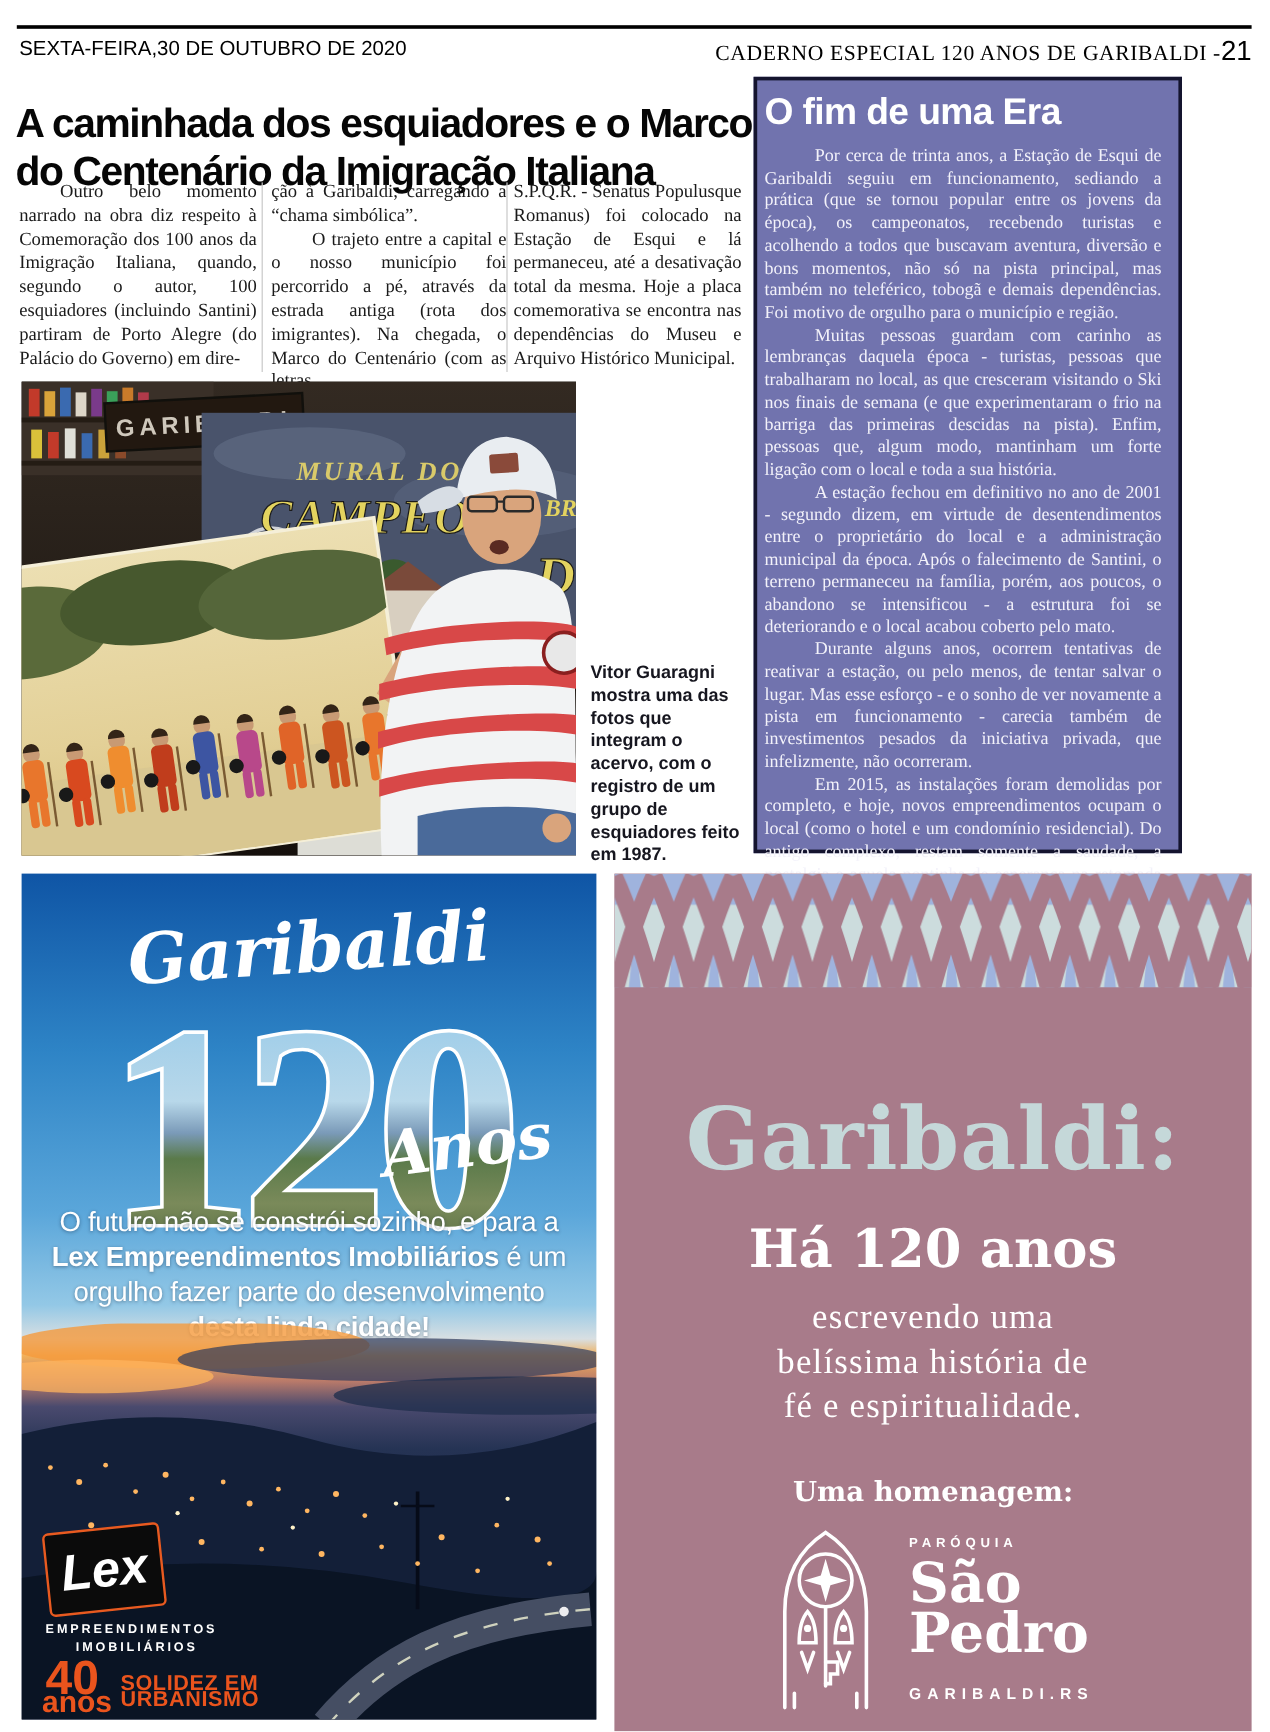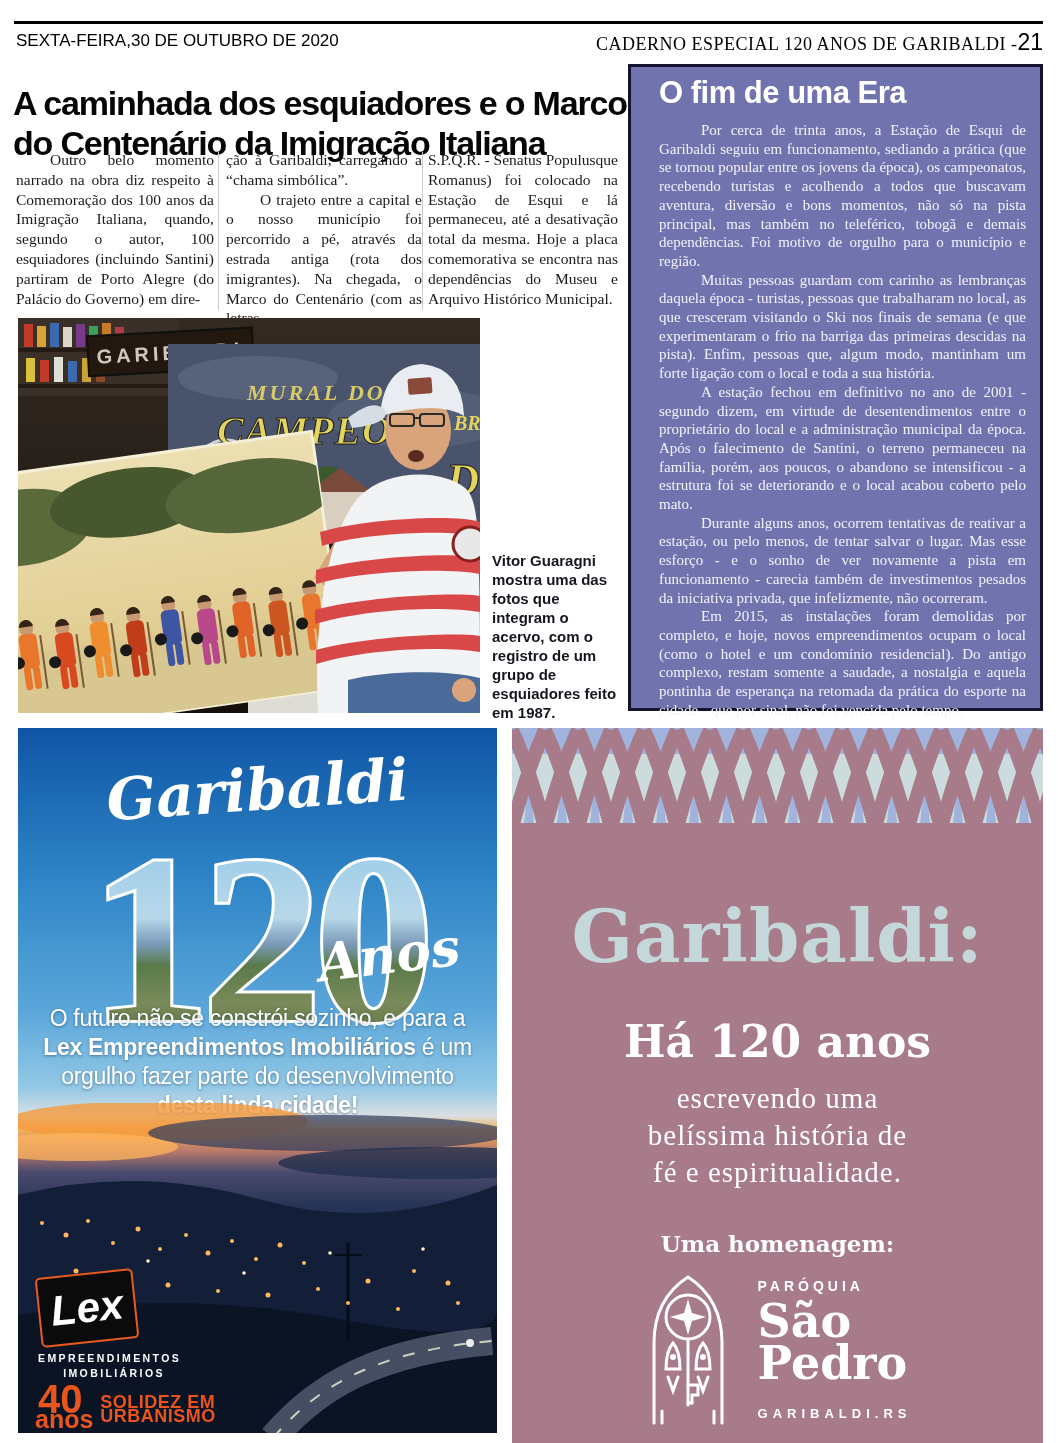--- a/index.html
+++ b/index.html
@@ -25,22 +25,22 @@
   .col2{left:226px;width:196px;}
   .col3{left:428px;width:190px;}
   .colrule{top:152px;width:1px;height:158px;background:#c9c9c9;}
   .cr1{left:218px;} .cr2{left:422px;}
 
   .photo-wrap{left:18px;top:318px;width:462px;height:395px;background:#221c17;}
   .caption{left:492px;top:551px;width:131px;font-family:"Liberation Sans",sans-serif;
            font-weight:bold;font-size:15px;line-height:19px;color:#16161f;}
 
   
-  .sidebar{left:628px;top:64px;width:415px;height:647px;background:#7173ae;
-           border:3px solid #14142e;box-sizing:border-box;padding:6px 14px 8px 28px;}
+  .sidebar{left:628px;top:64px;width:357px;height:647px;background:#7173ae;
+           border:3px solid #14142e;box-sizing:border-box;padding:6px 14px 8px 6px;}
   .sidebar h2{margin:2px 0 10px 0;font-family:"Liberation Sans",sans-serif;font-weight:bold;
               font-size:31px;letter-spacing:-.5px;color:#ffffff;}
   .sidebar p{margin:0;font-size:15px;line-height:18.7px;color:#f3f2fa;
              text-align:justify;text-indent:42px;}
 
   
   .ad-left{left:18px;top:728px;width:479px;height:705px;overflow:hidden;
     background:linear-gradient(180deg,
       #0f55a5 0%, #2e84c6 21%, #5aa6da 40%, #93c8e6 51%, #d8dfe2 55%,
       #f2b05a 57%, #b97a6a 60%, #4a4a6e 63%, #253354 68%, #0e1930 100%);}
@@ -69,32 +69,32 @@
   .lex-40col{display:flex;flex-direction:column;line-height:.8;}
   .lex-40{font-family:"Liberation Sans",sans-serif;font-weight:bold;font-size:40px;color:#ea541d;}
   .lex-anos{font-family:"Liberation Sans",sans-serif;font-weight:bold;font-size:25px;color:#ea541d;
       margin-top:-6px;margin-left:-3px;}
   .lex-tag{margin-left:7px;margin-top:12px;font-family:"Liberation Sans",sans-serif;font-weight:bold;
       font-size:18px;line-height:14px;color:#ea541d;letter-spacing:.5px;}
 
   
   .ad-right{left:512px;top:728px;width:531px;height:715px;background:#a87b8a;overflow:hidden;}
   .arch-band{left:0;top:0;width:531px;height:95px;}
-  .ar-title{left:0;top:166px;width:100%;text-align:center;font-family:"DejaVu Serif",serif;
+  .ar-title{left:0;top:178px;width:100%;text-align:center;font-family:"DejaVu Serif",serif;
       font-weight:bold;font-size:72px;color:#c5d8d9;letter-spacing:1px;}
   .ar-sub{left:0;top:288px;width:100%;text-align:center;font-family:"DejaVu Serif",serif;
       font-weight:bold;font-size:44px;color:#ffffff;}
   .ar-lines{left:0;top:352px;width:100%;text-align:center;font-family:"Liberation Serif",serif;
       font-size:29px;line-height:37px;color:#fff;letter-spacing:1px;}
   .ar-tribute{left:0;top:502px;width:100%;text-align:center;font-family:"DejaVu Serif",serif;
       font-weight:bold;font-size:23px;color:#fff;}
   .ar-logo{left:0;top:545px;width:100%;display:flex;justify-content:center;
       align-items:center;gap:26px;}
   .sp-text{color:#fff;}
-  .sp-parish{font-family:"Liberation Sans",sans-serif;font-weight:bold;font-size:14px;
+  .sp-parish{font-family:"Liberation Sans",sans-serif;font-weight:bold;font-size:11px;
       letter-spacing:4px;margin-bottom:6px;}
   .sp-name{font-family:"DejaVu Serif",serif;font-weight:bold;font-size:46px;line-height:42px;}
   .sp-region{font-family:"Liberation Sans",sans-serif;font-weight:bold;font-size:13px;
       letter-spacing:5px;margin-top:22px;}
 </style>
 </head>
 <body>
 
 <div class="page">
 

